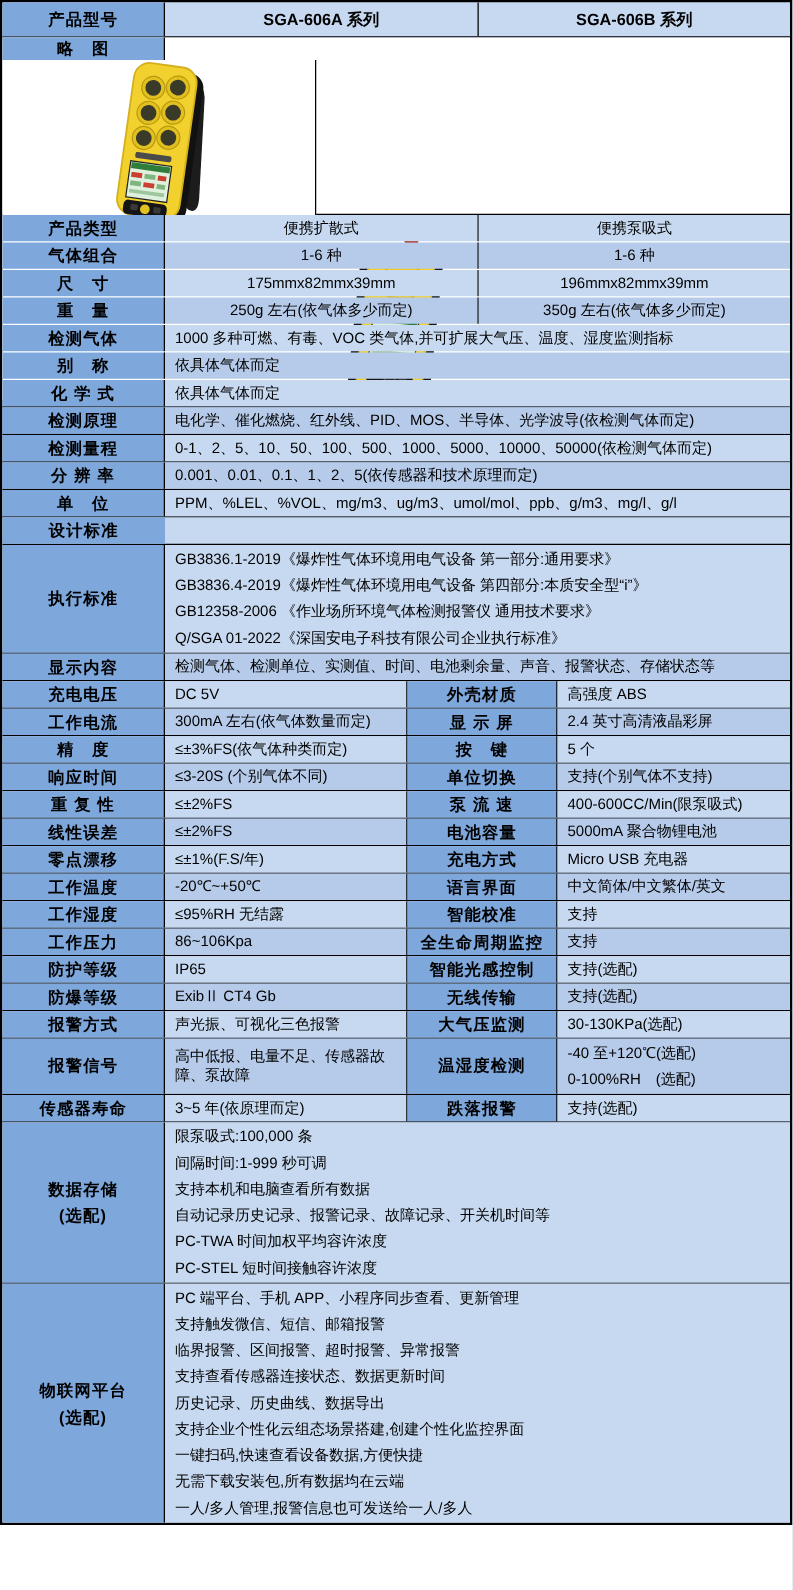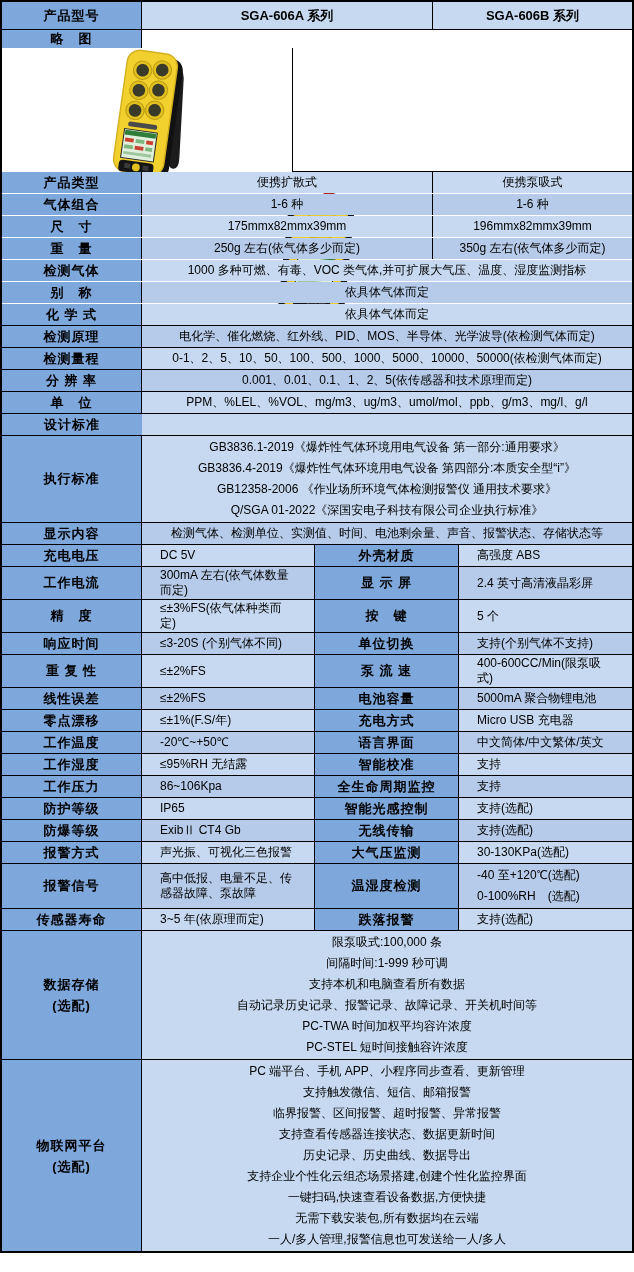--- a/index.html
+++ b/index.html
@@ -8,27 +8,27 @@
   }
   *{box-sizing:border-box;margin:0;padding:0;}
   body{font-family:"Liberation Sans",sans-serif;background:#fff;color:#000;}
   .page{width:634px;margin:0 auto;}
   .spec-table{width:634px;border:2px solid var(--border);background:var(--row-light);}
   .row{display:flex;align-items:stretch;border-bottom:1px solid var(--border);min-height:22px;}
   .row:last-child{border-bottom:none;}
   .cell{border-right:1px solid var(--border);display:flex;flex-direction:column;justify-content:center;}
   .cell:last-child{border-right:none;}
   .lbl{background:var(--label-bg);font-weight:bold;font-size:13px;text-align:center;align-items:center;letter-spacing:1px;}
-  .val{font-size:12px;padding:1px 18px;line-height:15px;}
-  .c-label{width:140px;flex:none;}
-  .c-a{width:291px;flex:none;text-align:center;align-items:center;}
+  .val{font-size:12px;padding:1px 8px;line-height:15px;}
+  .c-label{width:130px;flex:none;}
+  .c-a{width:251px;flex:none;text-align:center;align-items:center;}
   .c-b{flex:1;text-align:left;align-items:center;}
-  .c-full{flex:1;text-align:center;}
-  .c-v1{width:173px;flex:none;}
-  .c-l2{width:144px;flex:none;}
+  .c-full{flex:1;}
+  .c-v1{width:194px;flex:none;}
+  .c-l2{width:120px;flex:none;}
   .c-v2{flex:1;}
   .shade-a .val{background:var(--row-light);}
   .shade-b .val{background:var(--row-dark);}
   .shade-a{background:var(--row-light);}
   .shade-b{background:var(--row-dark);}
   .row-multi{background:var(--row-light);}
   .row-multi .val{background:var(--row-light);}
   .ln{line-height:21px;white-space:nowrap;}
   .header-row{min-height:28px;background:var(--row-light);}
   .header-row .c-a,.header-row .c-b{font-weight:bold;font-size:13px;justify-content:center;}

